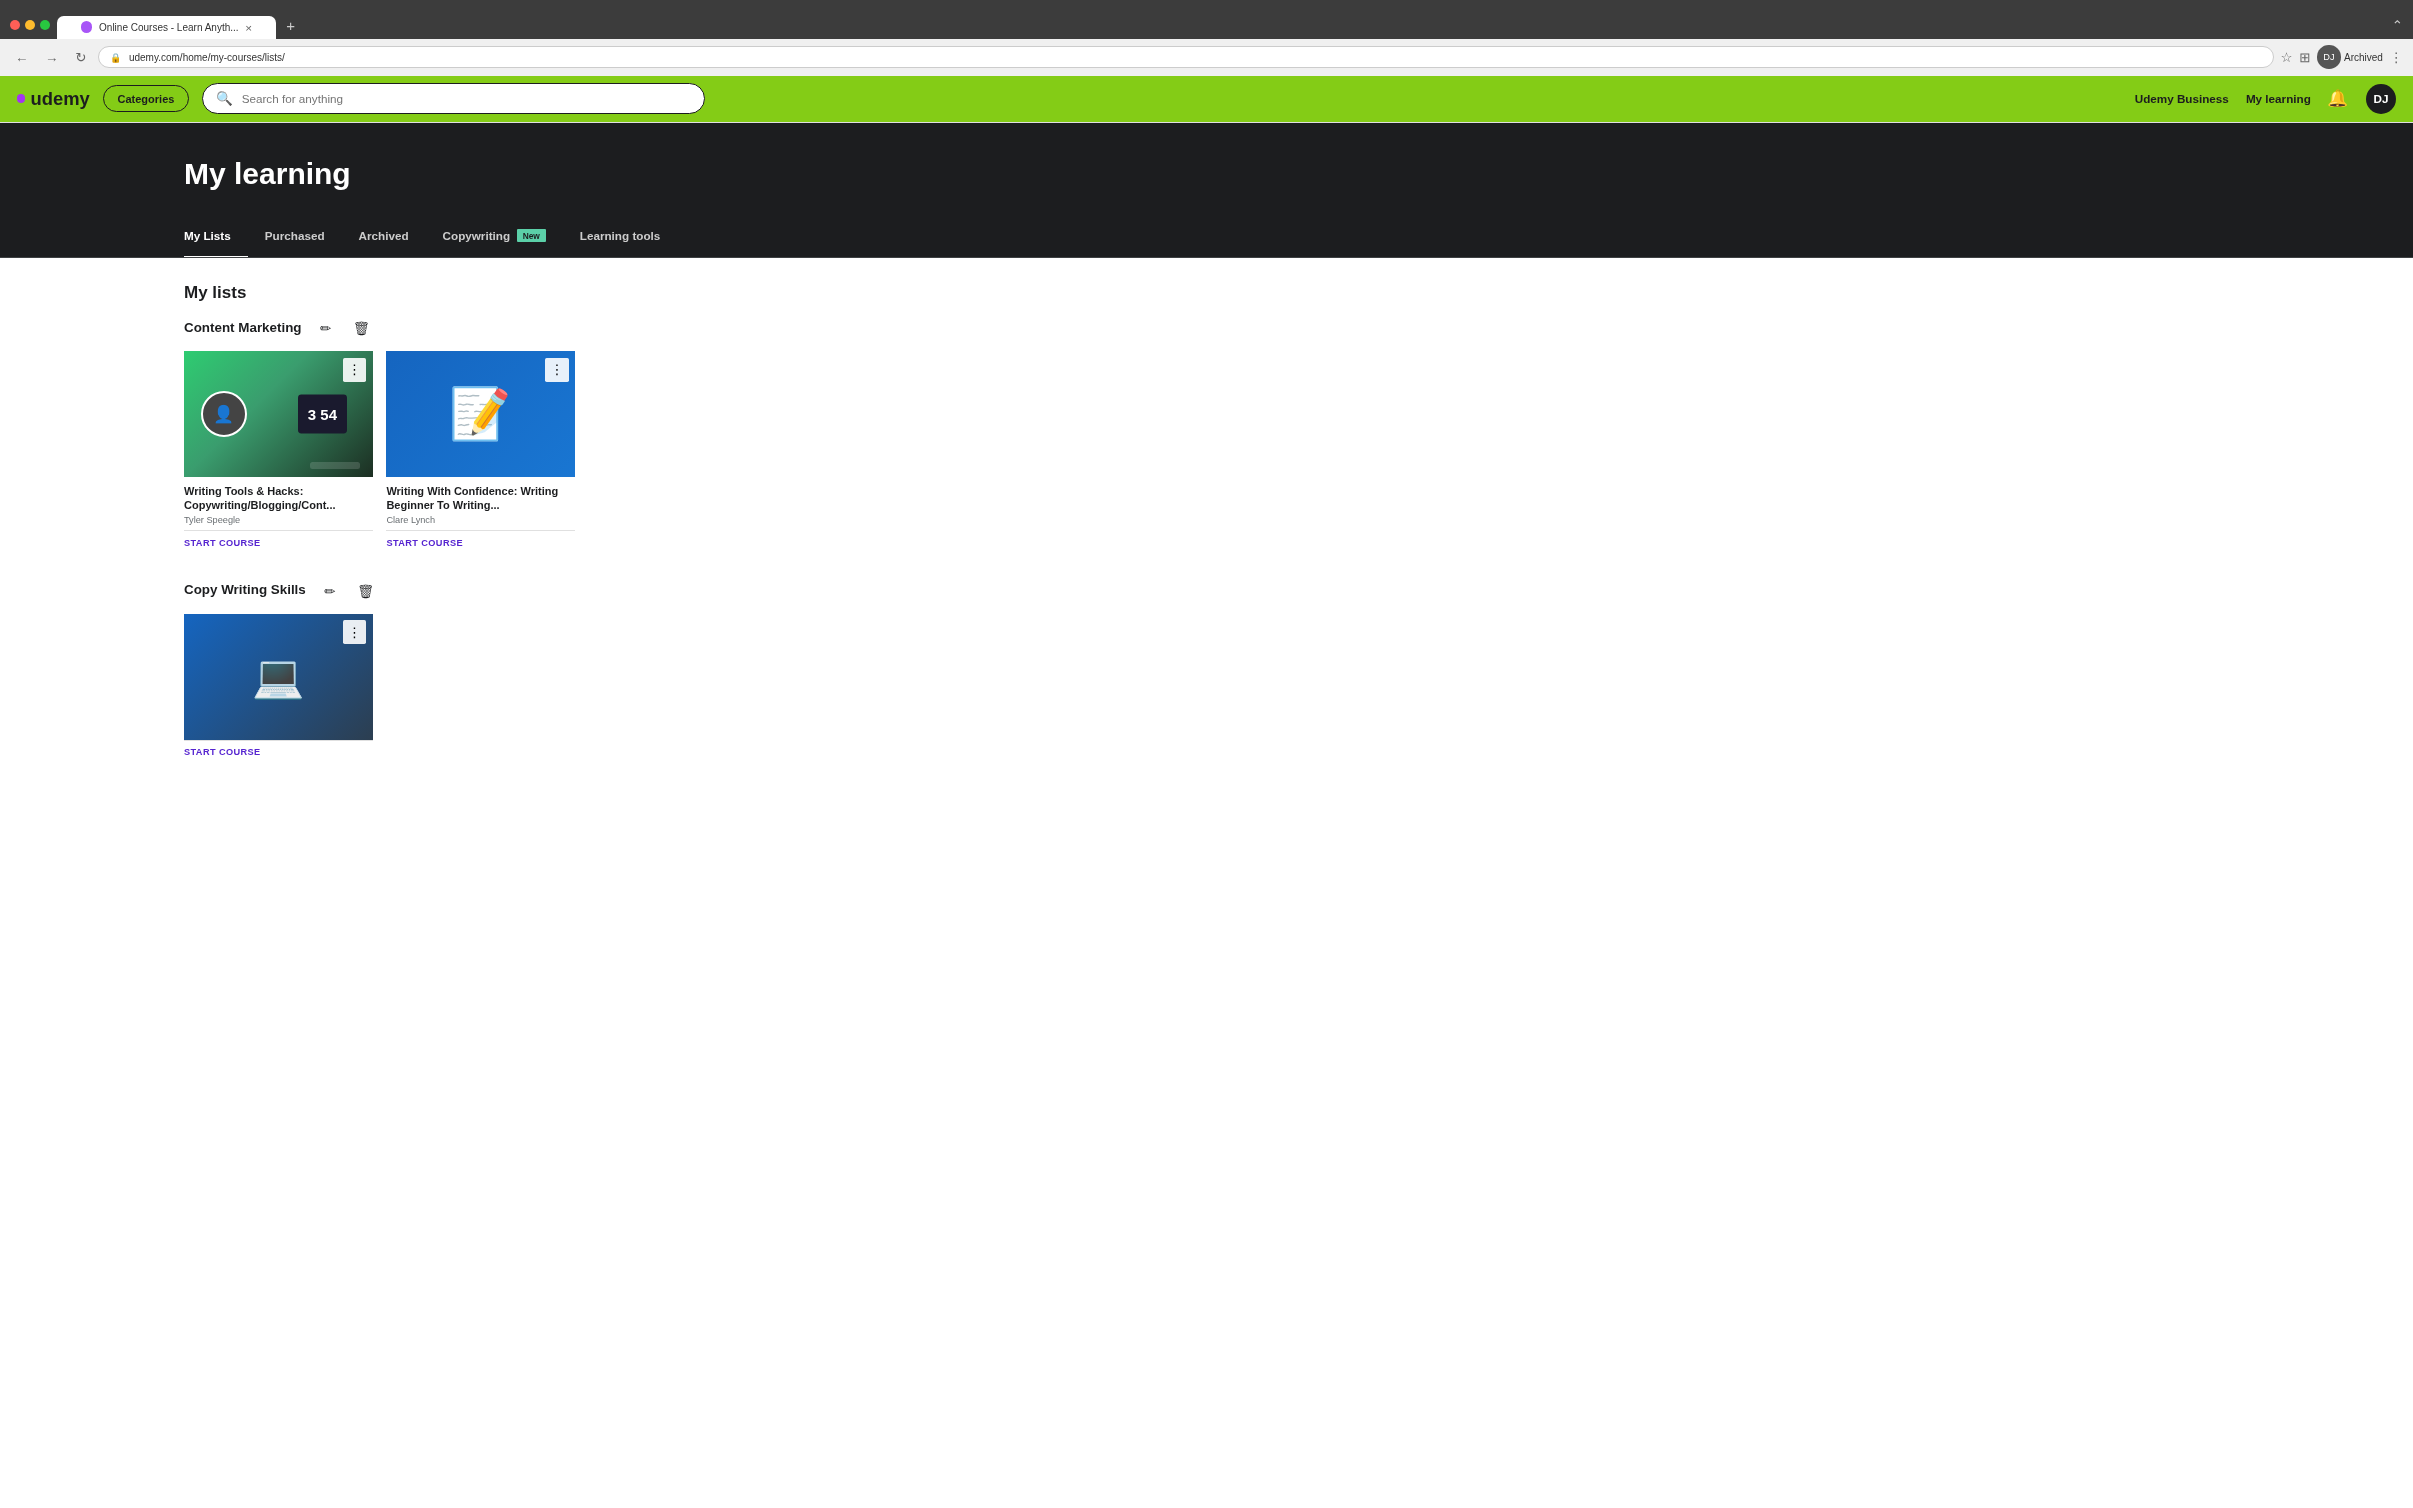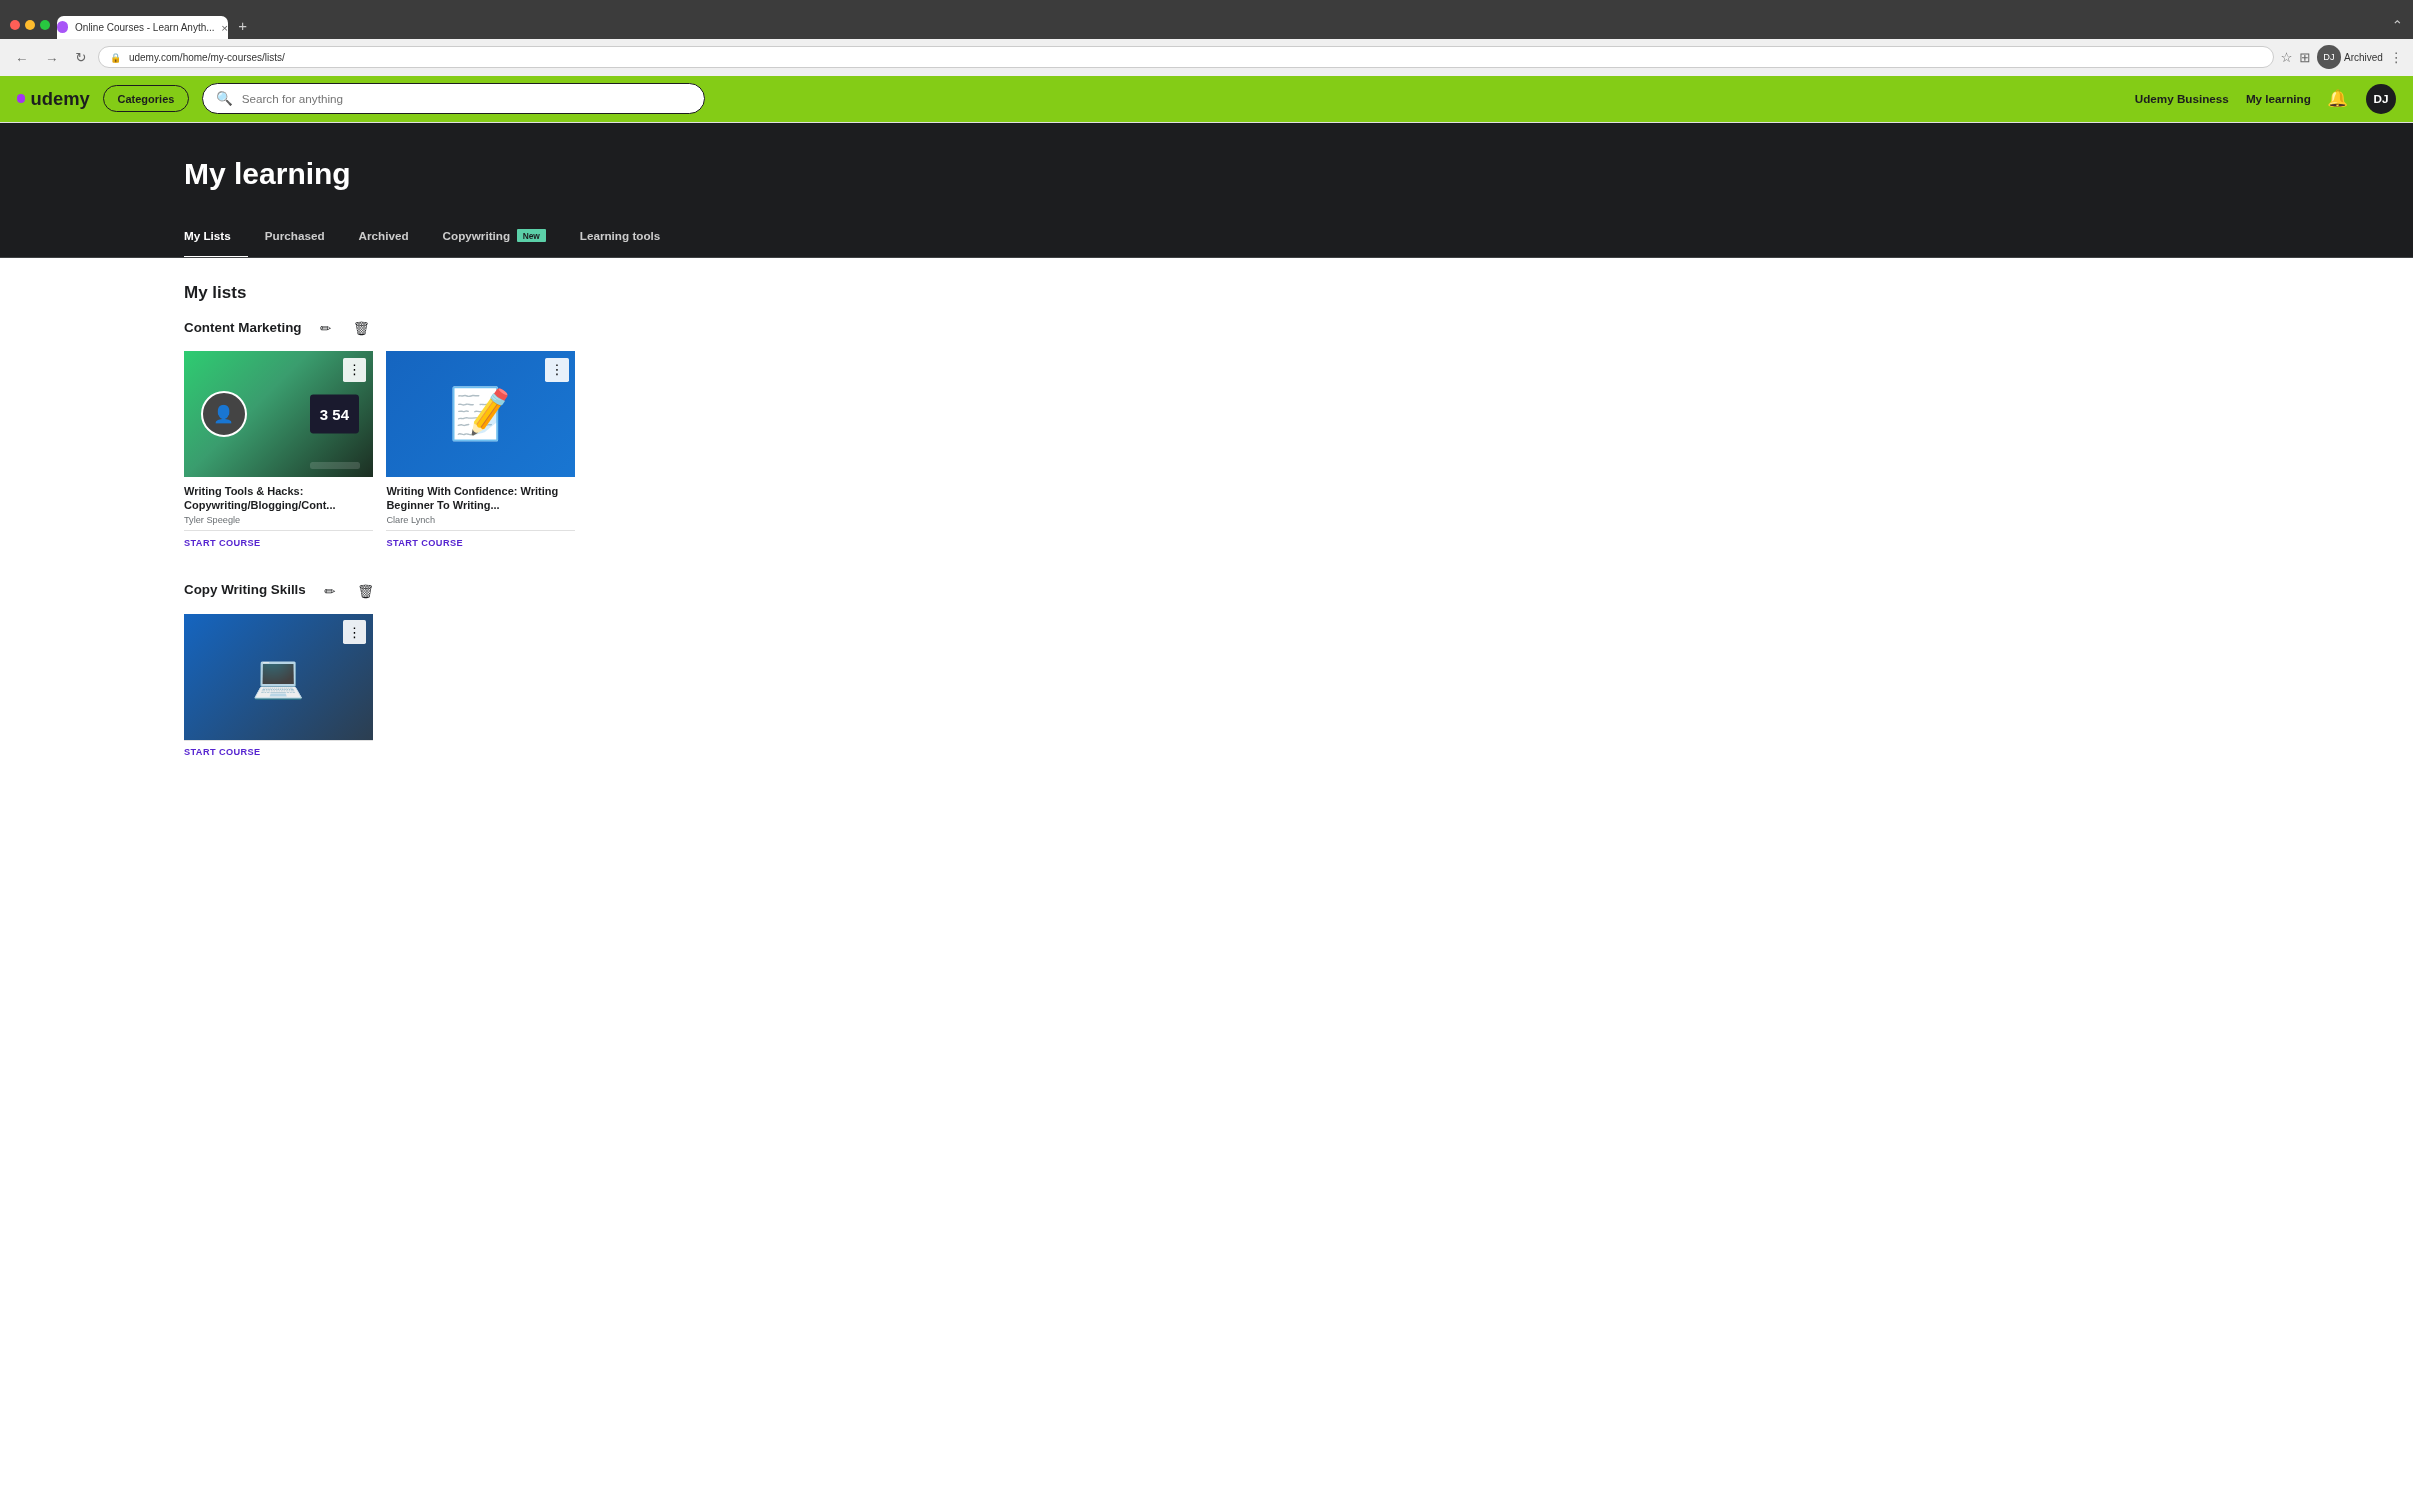--- a/index.html
+++ b/index.html
@@ -1,21 +1,21 @@
 <!DOCTYPE html>
 <html style="font-size:13.4px"><head>
   <meta charset="utf-8">
   <style>
     * { margin: 0; padding: 0; box-sizing: border-box; }
     body { font-family: -apple-system, BlinkMacSystemFont, 'Segoe UI', sans-serif; background: #fff; font-size: 11.7px; }
 
     
     .browser-chrome { background: #3c3c3c; padding: 6.7px 10px 0; }
     .browser-tabs { display: flex; align-items: flex-end; gap: 1.7px; margin-bottom: 0; }
-    .browser-tab { background: #fff; border-radius: 6.7px 6.7px 0 0; padding: 5px 0; display: flex; align-items: center; gap: 6.7px; font-size: 10px; color: #333; min-width: 151px; }
+    .browser-tab { background: #fff; border-radius: 6.7px 6.7px 0 0; padding: 5px 24px; display: flex; align-items: center; gap: 6.7px; font-size: 10px; color: #333; min-width: 151px; }
     .browser-tab .tab-favicon { width: 11.7px; height: 11.7px; background: #a855f7; border-radius: 50%; display: inline-block; }
     .browser-tab .tab-close { color: #666; font-size: 11.7px; cursor: pointer; margin-left: auto; }
     .browser-tab-new { background: transparent; border: none; color: #ccc; font-size: 15px; padding: 5px 8.4px; cursor: pointer; align-self: center; }
     .browser-controls { background: #f0f0f0; padding: 6.7px 10px; display: flex; align-items: center; gap: 6.7px; }
     .traffic-lights { display: flex; gap: 5px; }
     .traffic-light { width: 10px; height: 10px; border-radius: 50%; }
     .tl-red { background: #ff5f57; }
     .tl-yellow { background: #febc2e; }
     .tl-green { background: #28c840; }
     .nav-btn { background: none; border: none; font-size: 13.4px; color: #666; cursor: pointer; padding: 1.7px 5px; }
@@ -164,21 +164,21 @@
       <div class="list-section">
         <div class="list-header">
           <span class="list-name">Content Marketing</span>
           <button class="icon-btn">✏</button>
           <button class="icon-btn">🗑</button>
         </div>
         <div class="courses-grid">
           <div class="course-card"><div class="course-thumb">
               <div style="position:relative;width:100%;height:100%;background:linear-gradient(135deg,#2ecc71 0%,#3a9d6e 40%,#1c2e22 100%);">
       <div style="position:absolute;left:17px;top:50%;transform:translateY(-50%);width:46px;height:46px;background:#444;border-radius:50%;border:2.5px solid white;overflow:hidden;display:flex;align-items:center;justify-content:center;font-size:17px;">👤</div>
-      <div style="position:absolute;right:14px;top:50%;transform:translateY(-50%);background:#1a1a2e;border-radius:3.4px;padding:11px 10px;color:white;font-size:15px;font-weight:700;">3 54</div>
+      <div style="position:absolute;right:26px;top:50%;transform:translateY(-50%);background:#1a1a2e;border-radius:3.4px;padding:11px 10px;color:white;font-size:15px;font-weight:700;">3 54</div>
       <div style="position:absolute;bottom:8.4px;right:12.6px;background:rgba(255,255,255,0.15);border-radius:2.5px;width:50px;height:6.7px;"></div>
     </div>
               <button class="thumb-menu-btn">⋮</button>
             </div><p class="course-title">Writing Tools &amp; Hacks: Copywriting/Blogging/Cont...</p><p class="course-author">Tyler Speegle</p><button class="course-action">START COURSE</button></div>
           <div class="course-card"><div class="course-thumb">
               <div style="position:relative;width:100%;height:100%;background:linear-gradient(135deg,#1565c0 0%,#1976d2 100%);display:flex;align-items:center;justify-content:center;">
       <div style="font-size:50px;">📝</div>
     </div>
               <button class="thumb-menu-btn">⋮</button>
             </div><p class="course-title">Writing With Confidence: Writing Beginner To Writing...</p><p class="course-author">Clare Lynch</p><button class="course-action">START COURSE</button></div>

